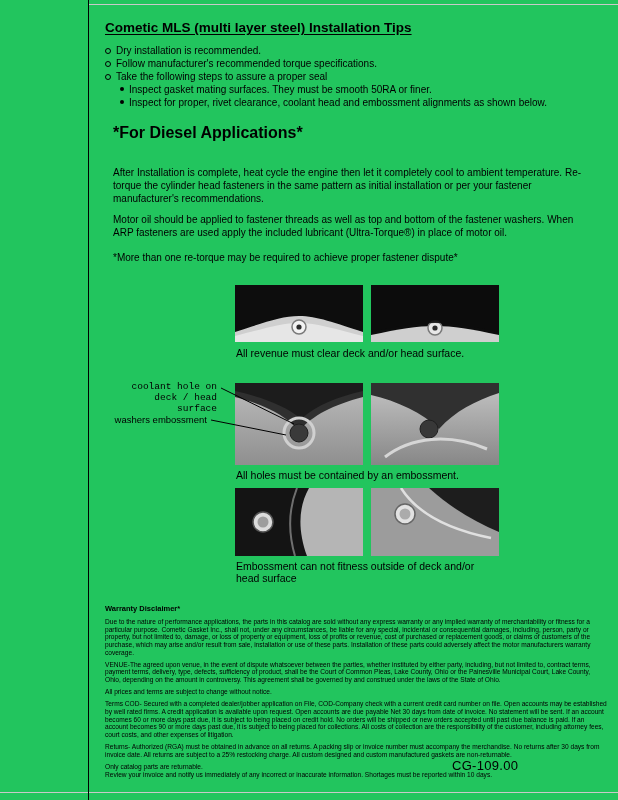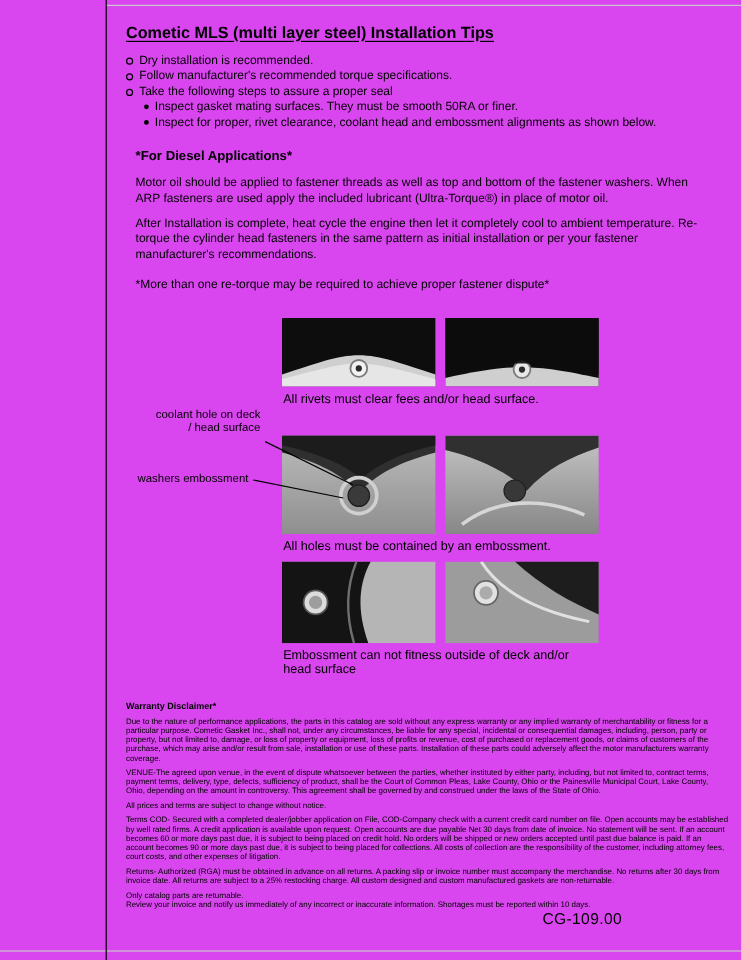--- a/index.html
+++ b/index.html
@@ -1,17 +1,17 @@
 <!DOCTYPE html>
 <html><head>
 <meta charset="utf-8">
 <style>
   html,body { margin:0; padding:0; background:#ffffff; }
   #page {
-    position:relative; width:618px; height:800px; background:#d946ef;
+    position:relative; width:618px; height:800px; background:#22c55e;
     font-family:"Liberation Sans","DejaVu Sans",sans-serif; color:#000;
     overflow:hidden;
   }
   .hairline { position:absolute; height:1px; background:#c9c9c9; }
   .hairline.top { top:4px; left:88px; right:0; }
   .hairline.bottom { top:792px; left:0; right:0; }
   .vrule { position:absolute; left:88px; top:0; bottom:0; width:1px; background:#000; }
 
   .content { position:absolute; left:105px; top:20px; width:502px; }
 
@@ -26,36 +26,36 @@
   .circle-marker {
     flex:0 0 auto; width:4px; height:4px; border:1px solid #000; border-radius:50%;
     margin:4px 5px 0 0;
   }
   .dot-marker {
     flex:0 0 auto; width:4px; height:4px; background:#000; border-radius:50%;
     margin:4px 5px 0 0;
   }
 
   .diesel { margin-top:15px; margin-left:8px; }
-  .diesel h2 { font-size:11px; font-weight:bold; margin:0 0 10px 0; }
+  .diesel h2 { font-size:16px; font-weight:bold; margin:0 0 24px 0; }
   .diesel p { font-size:10px; line-height:13px; width:480px; margin:0 0 8px 0; }
   .diesel p.note { margin-top:12px; margin-bottom:0; }
 
   .diagrams { position:relative; height:314px; margin-top:6px; }
   .dg-hdr { position:absolute; width:128px; text-align:center; font-size:12.5px; letter-spacing:0.5px;margin-top:35px; }
   .col1 { left:130px; }
   .col2 { left:266px; }
   .r1h { top:0; } .r2h { top:99px; } .r3h { top:204px; }
   .panel { position:absolute; width:128px; line-height:0; }
   .panel svg { display:block; width:128px; }
   .p-r1 { top:15px; } .p-r2 { top:113px; } .p-r3 { top:218px; }
   .dg-cap { position:absolute; left:131px; font-size:10.5px; line-height:12px; }
   .cap1 { top:77px; } .cap2 { top:199px; } .cap3 { top:290px; width:250px; }
   .callout { position:absolute; text-align:right; font-size:9.5px; line-height:11px; }
-  .callout1 { left:20px; top:90px; width:92px; }
+  .callout1 { left:20px; top:111px; width:92px;font-family:Liberation Mono, monospace; }
   .callout2 { left:2px; top:144px; width:100px; }
   .overlay { position:absolute; left:0; top:0; pointer-events:none; }
 
   .legal { margin-top:20px; width:502px; }
   .legal h3 { font-size:7.5px; font-weight:bold; margin:0 0 5px 0; }
   .legal p { font-size:6.6px; line-height:1.16; margin:0 0 4.5px 0; }
   .legal p.tight { margin:0 0 1px 0; }
 
   .docnum {
     position:absolute; left:452px; top:758px; font-size:13px; letter-spacing:0.3px;
@@ -91,22 +91,22 @@
         <span class="b-text">Inspect gasket mating surfaces.  They must be smooth 50RA or finer.</span>
       </div>
       <div class="b-row sub">
         <span class="dot-marker"></span>
         <span class="b-text">Inspect for proper, rivet clearance, coolant head and embossment alignments as shown below.</span>
       </div>
     </div>
 
     <div class="diesel">
       <h2>*For Diesel Applications*</h2>
+      <p>After Installation is complete, heat cycle the engine then let it completely cool to ambient temperature. Re-torque the cylinder head fasteners in the same pattern as initial installation or per your fastener manufacturer's recommendations.</p>
       <p>Motor oil should be applied to fastener threads as well as top and bottom of the fastener washers. When ARP fasteners are used apply the included lubricant (Ultra-Torque®) in place of motor oil.</p>
-      <p>After Installation is complete, heat cycle the engine then let it completely cool to ambient temperature. Re-torque the cylinder head fasteners in the same pattern as initial installation or per your fastener manufacturer's recommendations.</p>
       <p class="note">*More than one re-torque may be required to achieve proper fastener dispute*</p>
     </div>
 
     <div class="diagrams">
 
       <div class="dg-hdr col1 r1h">RIGHT</div>
       <div class="dg-hdr col2 r1h">WRONG</div>
       <div class="panel col1 p-r1">
         <svg viewBox="0 0 128 57" width="128" height="57">
           <rect width="128" height="57" fill="#0d0d0d"></rect>
@@ -118,21 +118,21 @@
       </div>
       <div class="panel col2 p-r1">
         <svg viewBox="0 0 128 57" width="128" height="57">
           <rect width="128" height="57" fill="#0d0d0d"></rect>
           <path d="M0,57 L0,50 C28,44 46,41 64,41 C82,41 100,44 128,50 L128,57 Z" fill="#cfcfcf"></path>
           <circle cx="64" cy="43" r="7" fill="#e8e8e8" stroke="#7a7a7a" stroke-width="1.5"></circle>
           <circle cx="64" cy="43" r="2.6" fill="#2a2a2a"></circle>
           <path d="M0,0 L128,0 L128,47 C100,41 82,38 64,38 C46,38 28,41 0,47 Z" fill="#0d0d0d" opacity="0.88"></path>
         </svg>
       </div>
-      <div class="dg-cap cap1">All rivets must clear fees and/or head surface.</div>
+      <div class="dg-cap cap1">All revenue must clear deck and/or head surface.</div>
 
       <div class="dg-hdr col1 r2h">RIGHT</div>
       <div class="dg-hdr col2 r2h">WRONG</div>
       <div class="callout callout1">coolant hole on deck / head surface</div>
       <div class="callout callout2">washers embossment</div>
       <div class="panel col1 p-r2">
         <svg viewBox="0 0 128 82" width="128" height="82">
           <defs>
             <linearGradient id="g2r" x1="0" y1="0" x2="0" y2="1">
               <stop offset="0" stop-color="#bcbcbc"></stop>

